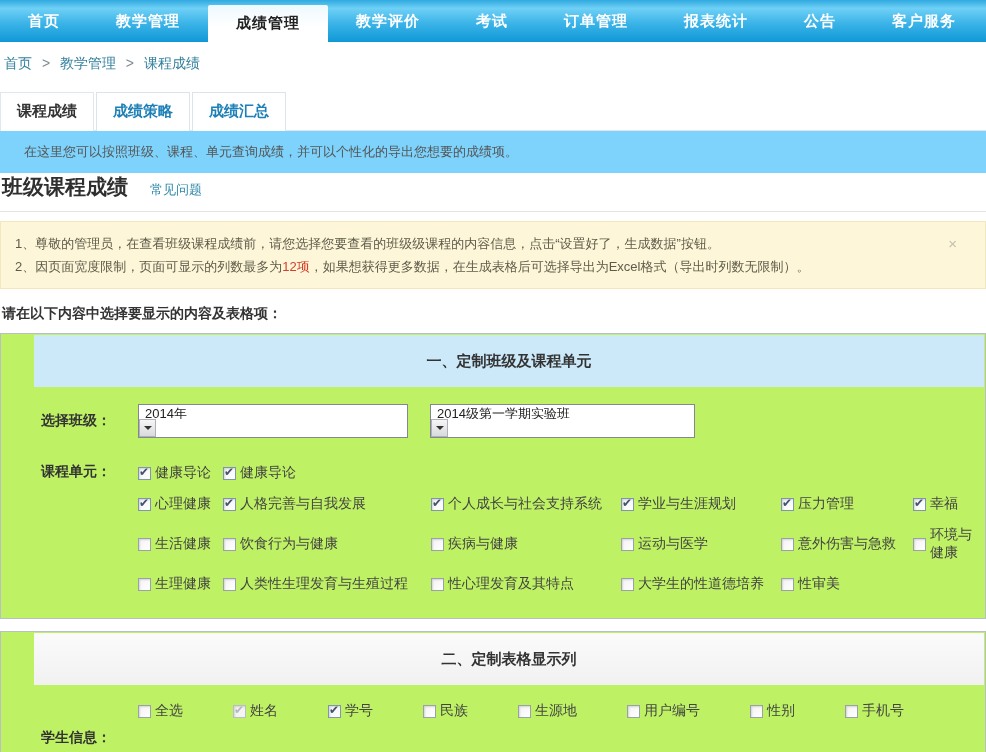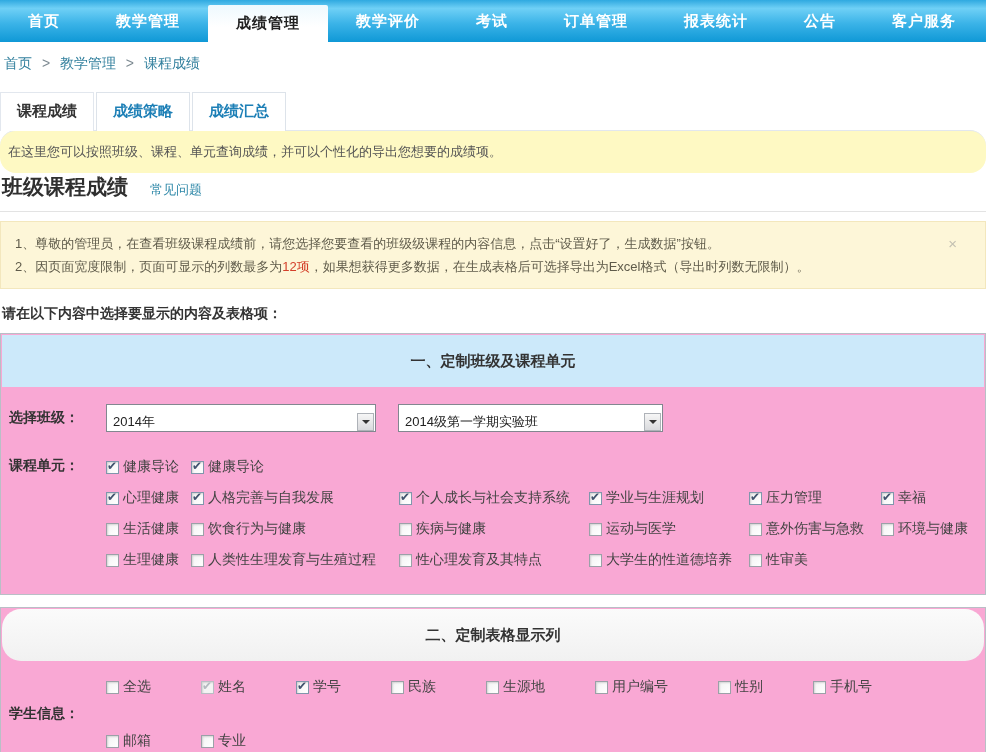--- a/index.html
+++ b/index.html
@@ -32,22 +32,22 @@
   .subtabs { display:flex; align-items:flex-end; padding-left:0; margin-top:8px; }
   .subtab {
     min-width:86px; padding:9px 16px 10px 16px; text-align:center; font-size:15px; font-weight:bold;
     color:#1c7fb6; background:#fff; border:1px solid #dde3ea; border-bottom:none;
     margin-right:2px; cursor:pointer; position:relative; top:1px;
   }
   .subtab.active { color:#333; border-color:#e2e7ee; background:#fff; }
 
   
   .infobar {
-    background:#fef9c3; border-top:1px solid #e2e7ee;
-    padding:12px 8px; font-size:13px; color:#555;border-radius:16px;
+    background:#7dd3fc; border-top:1px solid #e2e7ee;
+    padding:12px 24px; font-size:13px; color:#555;
   }
 
   
   .pagehead { padding:0 2px 10px 2px; border-bottom:1px solid #e3e3e3; display:flex; align-items:baseline; }
   .pagehead h1 { font-size:21px; font-weight:bold; color:#2f2f2f; }
   .faq-link { margin-left:22px; font-size:13px; color:#2e88a8; text-decoration:none; cursor:pointer; }
 
   
   .notice {
     position:relative; margin-top:9px; background:#fdf6d8; border:1px solid #f3e7bd;
@@ -56,37 +56,37 @@
   .notice .hl { font-weight:normal; }
   .notice-close {
     position:absolute; right:28px; top:14px; color:#c3c0b2; font-size:15px; cursor:pointer;
     line-height:1;
   }
 
   
   .instruction { margin-top:16px; font-size:14px; font-weight:bold; color:#333; padding-left:2px; }
 
   
-  .panel { margin-top:10px; border:1px solid #b9bfc6; background:#f9a8d4; }
+  .panel { margin-top:10px; border:1px solid #b9bfc6; background:#bef264;padding-left:32px; }
   .panel-head {
     margin:1px; height:52px; display:flex; align-items:center; justify-content:center;
     font-size:15px; font-weight:bold; color:#333;
   }
   .panel-head.blue { background:#cce9fa; }
-  .panel-head.gray { background:linear-gradient(180deg,#fbfbfb,#f1f1f1);border-radius:19px; }
+  .panel-head.gray { background:linear-gradient(180deg,#fbfbfb,#f1f1f1); }
   .panel-body { padding:10px 8px 12px 8px; }
 
   .form-row { display:flex; align-items:center; margin:6px 0 10px 0; }
   .form-label { width:97px; font-size:14px; font-weight:bold; color:#333; flex:0 0 97px; }
   .form-label.top { align-self:flex-start; padding-top:2px; }
 
   
   .select {
-    height:28px; border:1px solid #828790; background:#fff; display:flex; align-items:flex-end;
-    cursor:pointer; position:relative;
+    height:34px; border:1px solid #828790; background:#fff; display:flex; align-items:flex-start;
+    cursor:pointer; position:relative;flex-direction:column;
   }
   .select-value { flex:1; font-size:13px; color:#222; padding:0 6px; white-space:nowrap; overflow:hidden; }
   .select-btn {
     width:17px; height:18px; margin-right:1px; border:1px solid #aeb2b8;
     background:linear-gradient(180deg,#f6f6f6,#d9dadd); display:flex; align-items:center; justify-content:center;
   }
   .select-arrow { width:0; height:0; border-left:4px solid transparent; border-right:4px solid transparent; border-top:4px solid #333; }
 
   
   .cb { display:inline-flex; align-items:center; cursor:pointer; font-size:14px; color:#444; }

